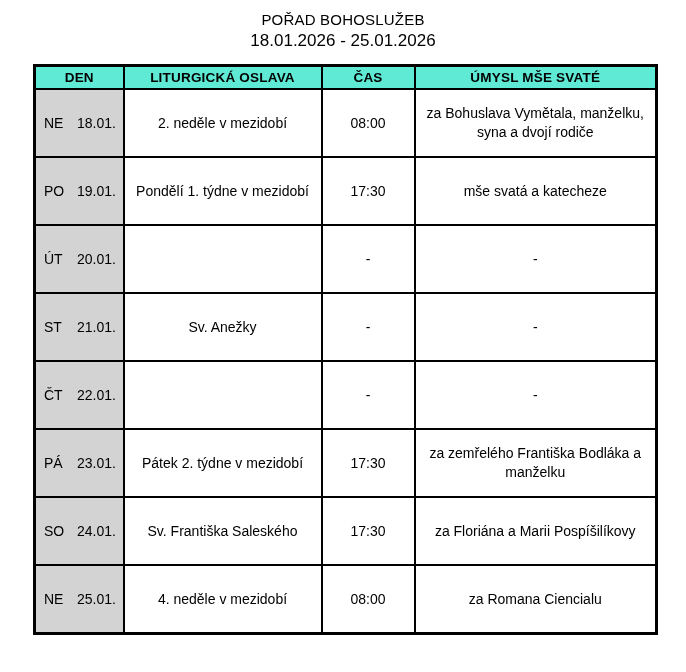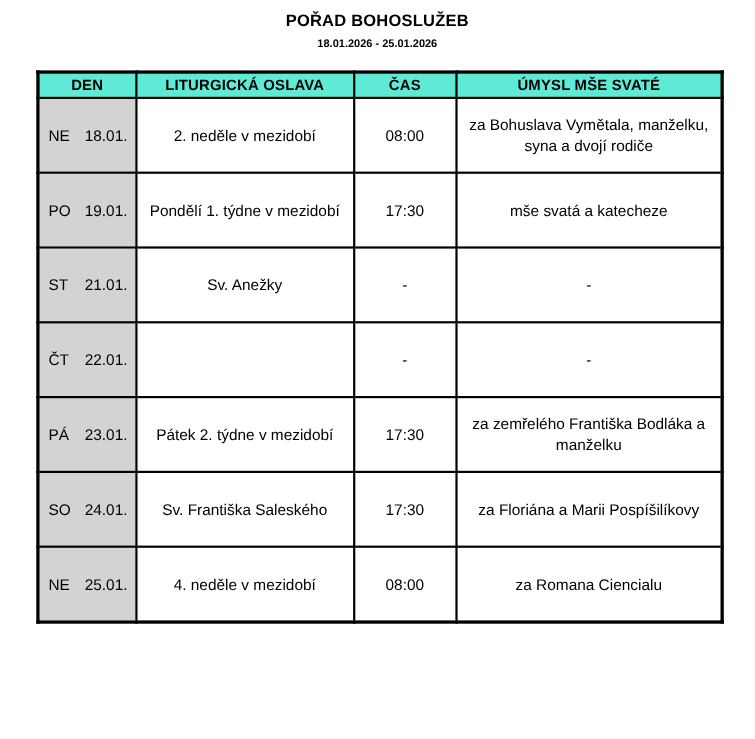--- a/index.html
+++ b/index.html
@@ -11,27 +11,27 @@
     font-family: "Liberation Sans", sans-serif;
     color: #000000;
     overflow: hidden;
   }
   .titles {
     text-align: center;
     padding-top: 9px;
   }
   .title-line1, .title-line2 {
     font-size: 15px;
-    font-weight: bold;
+    font-weight: normal;
     line-height: 22px;
     letter-spacing: 0.2px;
   }
   .title-line3 {
-    font-size: 10px;
-    font-weight: bold;
+    font-size: 17px;
+    font-weight: normal;
     line-height: 20px;
   }
   table.schedule {
     border-collapse: collapse;
     table-layout: fixed;
     width: 622px;
     margin: 13px 0 0 33px;
     border: 3px solid #000000;
   }
   .schedule th {
@@ -97,20 +97,26 @@
         <td>08:00</td>
         <td>za Bohuslava Vymětala, manželku, syna a dvojí rodiče</td>
       </tr>
       <tr>
         <td class="day-cell"><span class="day-abbr">PO</span><span class="day-date">19.01.</span></td>
         <td>Pondělí 1. týdne v mezidobí</td>
         <td>17:30</td>
         <td>mše svatá a katecheze</td>
       </tr>
       <tr>
+        <td class="day-cell"><span class="day-abbr">ÚT</span><span class="day-date">20.01.</span></td>
+        <td></td>
+        <td>-</td>
+        <td>-</td>
+      </tr>
+      <tr>
         <td class="day-cell"><span class="day-abbr">ST</span><span class="day-date">21.01.</span></td>
         <td>Sv. Anežky</td>
         <td>-</td>
         <td>-</td>
       </tr>
       <tr>
         <td class="day-cell"><span class="day-abbr">ČT</span><span class="day-date">22.01.</span></td>
         <td></td>
         <td>-</td>
         <td>-</td>

